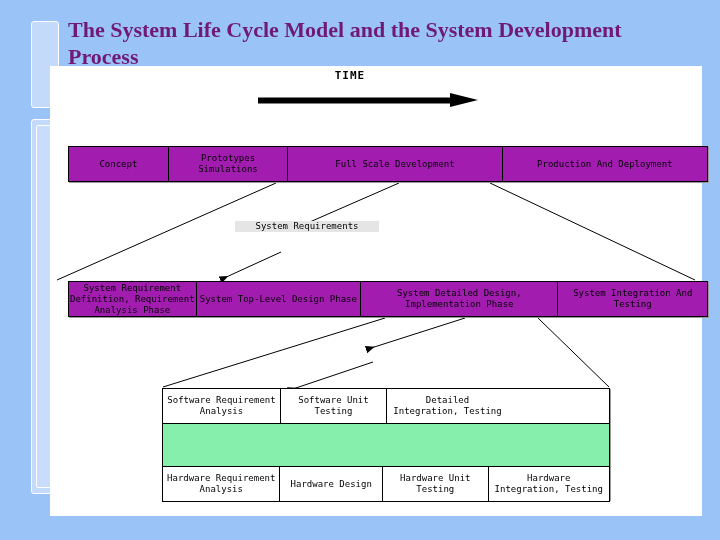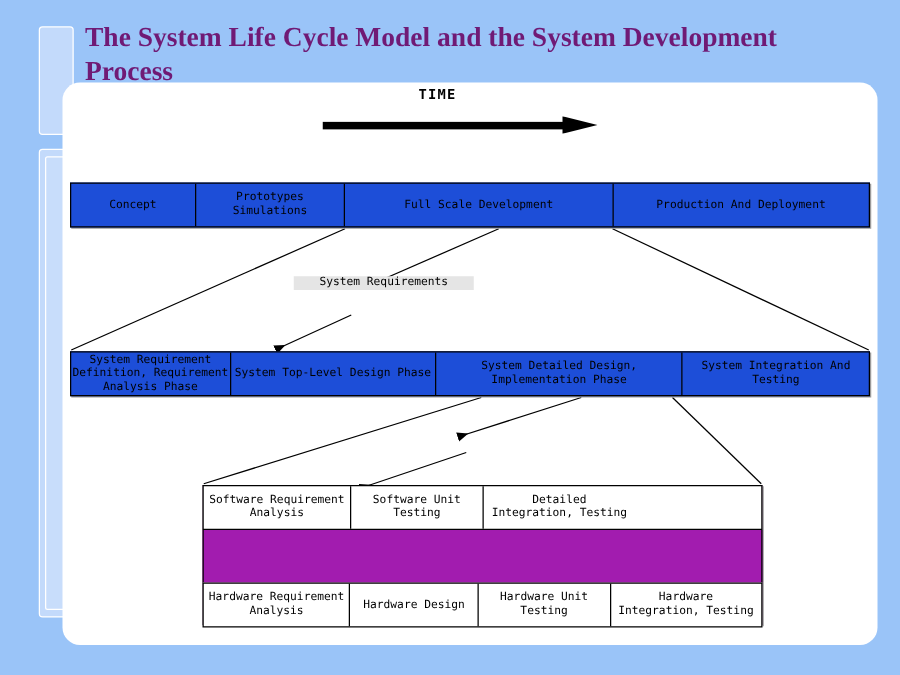--- a/index.html
+++ b/index.html
@@ -69,21 +69,20 @@
   }
 
   
   #panel {
     position: absolute;
     left: 50px;
     top: 66px;
     width: 652px;
     height: 450px;
     background: #ffffff;
-    border-radius: 14px;
   }
 
   
   #diagram {
     position: absolute;
     left: 0;
     top: 0;
     width: 652px;
     height: 450px;
   }
@@ -115,23 +114,24 @@
     top: 27px;
     width: 220px;
     height: 14px;
   }
 
   
   .row {
     position: absolute;
     border: 1px solid #000000;
     box-sizing: border-box;
-    background: #1d4ed8;
+    background: #a21caf;
     box-shadow: 1px 1px 0 0 #9a9a9a;
     display: flex;
+    margin-left: 12px;
   }
   .cell {
     box-sizing: border-box;
     border-right: 1px solid #000000;
     display: flex;
     align-items: center;
     justify-content: center;
     text-align: center;
     font-family: "DejaVu Sans Mono", monospace;
     font-size: 9px;
@@ -150,21 +150,21 @@
 
   
   #row34 {
     position: absolute;
     left: 112px;
     top: 322px;
     width: 448px;
     height: 112px;
     border: 1px solid #000000;
     box-sizing: border-box;
-    background: #a21caf;
+    background: #86efac;
     box-shadow: 1px 1px 0 0 #9a9a9a;
     padding-left: 36px;
   }
   .sub-row {
     position: absolute;
     left: -1px;
     width: 448px;
     height: 36px;
     border: 1px solid #000000;
     box-sizing: border-box;

